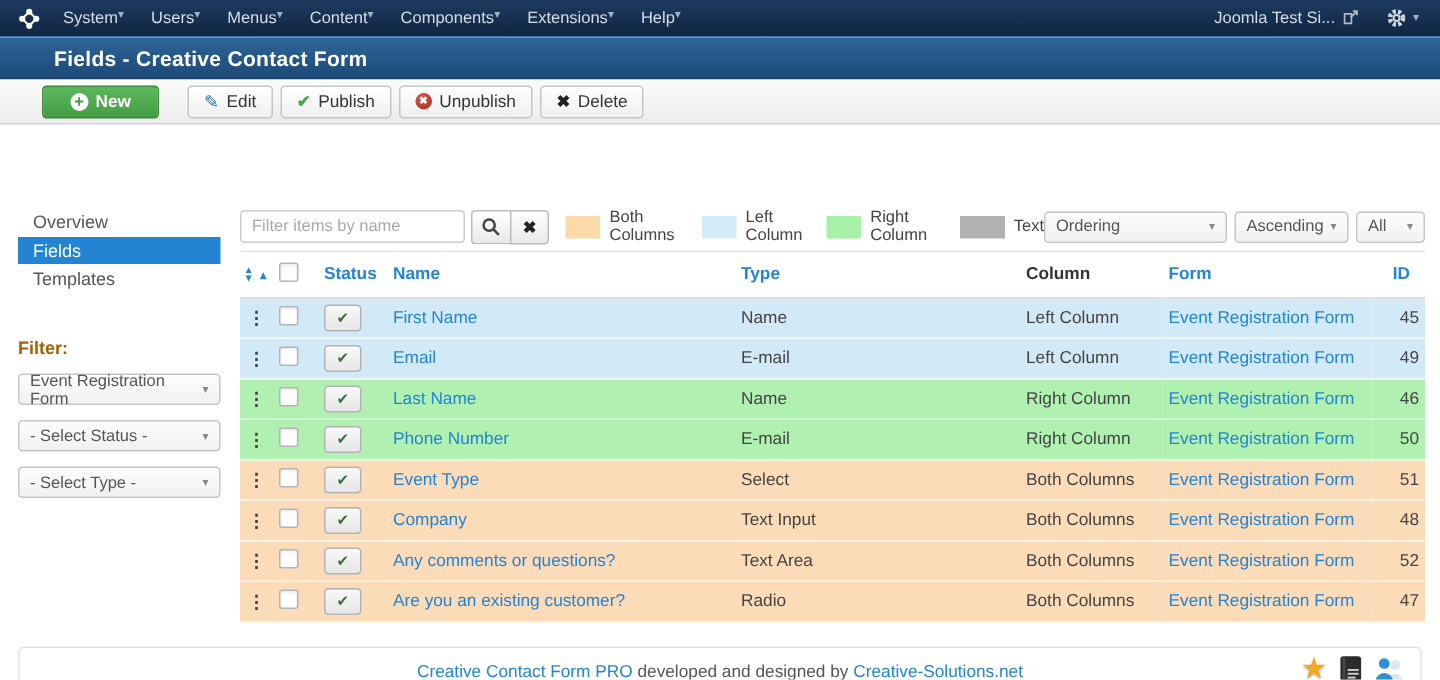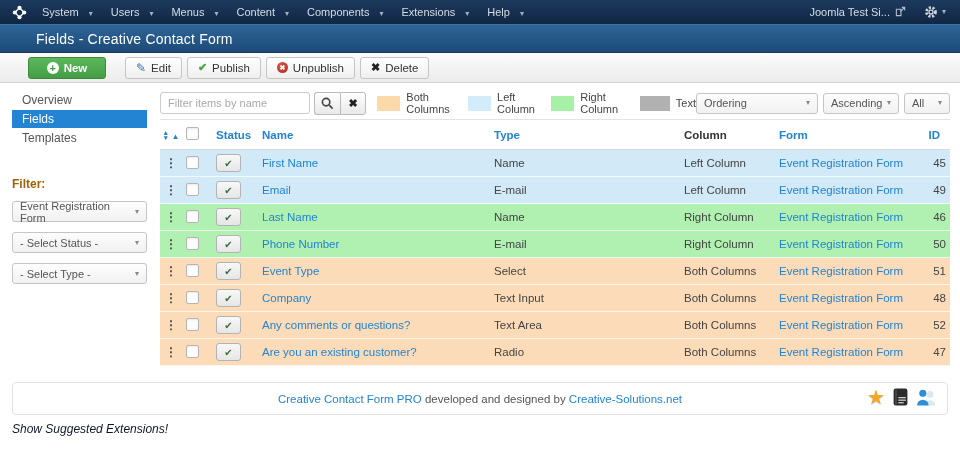--- a/index.html
+++ b/index.html
@@ -3,31 +3,31 @@
 <meta charset="utf-8">
 <style>
   * { margin:0; padding:0; box-sizing:border-box; }
   html,body { width:960px; height:453px; overflow:hidden; background:#fff;
     font-family:"Liberation Sans", sans-serif; }
 
   
   .topbar { height:24px; background:linear-gradient(#1c3a5e,#122644);
     display:flex; align-items:center; padding:0 10px; font-size:11px; color:#d5dde5; }
   .jmark { width:15px; height:15px; margin:0 6px 0 2px; }
-  .menu-item { padding:0 9px; display:flex; align-items:flex-end; gap:10px; cursor:pointer; white-space:nowrap; }
+  .menu-item { padding:0 9px; display:flex; align-items:flex-start; gap:0; cursor:pointer; white-space:nowrap; }
   .caret { font-size:8px; color:#9fb1c3; line-height:1; }
   .topbar-spacer { flex:1; }
   .site-link { display:flex; align-items:flex-start; gap:5px; padding:0 8px; cursor:pointer; }
   .gear-wrap { display:flex; align-items:center; gap:4px; padding:0 4px 0 10px; cursor:pointer; }
 
   
   .titlebar { height:29px; background:linear-gradient(#2e6598,#1d4a78);
     border-top:1px solid #3b74a9; border-bottom:1px solid #163a60;
     display:flex; align-items:center; padding:0 12px; }
-  .page-title { color:#fff; font-size:14px; font-weight:400; margin-left:24px; letter-spacing:.2px; }
+  .page-title { color:#fff; font-size:14px; font-weight:700; margin-left:24px; letter-spacing:.2px; }
   .titlebar-spacer { flex:1; }
   .joomla-logo { display:flex; align-items:center; gap:5px; }
   .joomla-logo-text { color:#fff; font-size:15px; font-weight:bold; letter-spacing:.3px; }
 
   
   .toolbar { height:30px; background:linear-gradient(#fcfcfc,#ebebeb);
     border-bottom:1px solid #d4d4d4; display:flex; align-items:center; padding:0 12px; gap:5px; }
   .btn { display:inline-flex; align-items:center; gap:5px; height:22px; padding:0 10px;
     background:linear-gradient(#ffffff,#efefef); border:1px solid #c5c5c5; border-radius:3px;
     font-size:11.5px; color:#333; cursor:pointer; }
@@ -35,21 +35,21 @@
     width:78px; justify-content:center; margin-left:16px; margin-right:14px; font-weight:bold; }
   .ico-new { width:12px; height:12px; background:#fff; border-radius:50%; color:#449d44;
     font-size:11px; font-weight:bold; line-height:12px; text-align:center; display:inline-block; }
   .ico-edit { color:#3071a9; font-size:12px; }
   .ico-pub { color:#46a546; font-size:11px; font-weight:bold; }
   .ico-unpub { width:11px; height:11px; background:radial-gradient(circle at 35% 30%,#e25349,#a92b20);
     border-radius:50%; color:#fff; font-size:7px; line-height:11px; text-align:center; font-weight:bold; }
   .ico-del { color:#222; font-size:11px; font-weight:bold; }
 
   
-  .content { display:flex; }
+  .content { display:flex;margin-top:48px; }
   .sidebar { width:155px; padding-top:8px; flex:none; }
   .side-nav { list-style:none; margin:0 8px 0 12px; }
   .side-nav li { font-size:12px; color:#555; padding:2px 10px; margin-bottom:1px; cursor:pointer; }
   .side-nav li.active { background:#2384d3; color:#fff; }
   .filter-label { font-size:12px; font-weight:bold; color:#a16207; margin:30px 0 2px 12px; }
   .side-select { width:135px; height:21px; margin:10px 0 10px 12px; border:1px solid #c5c5c5;
     border-radius:3px; background:linear-gradient(#fdfdfd,#f1f1f1); display:flex; align-items:center;
     padding:0 7px; font-size:11px; color:#555; cursor:pointer; }
   .side-select .caret, .sort-select .caret { margin-left:auto; color:#888; }
 

